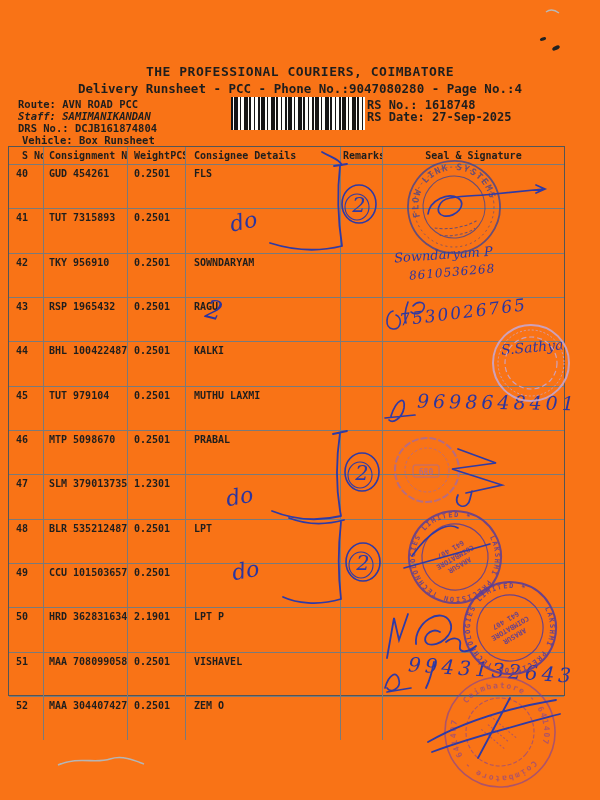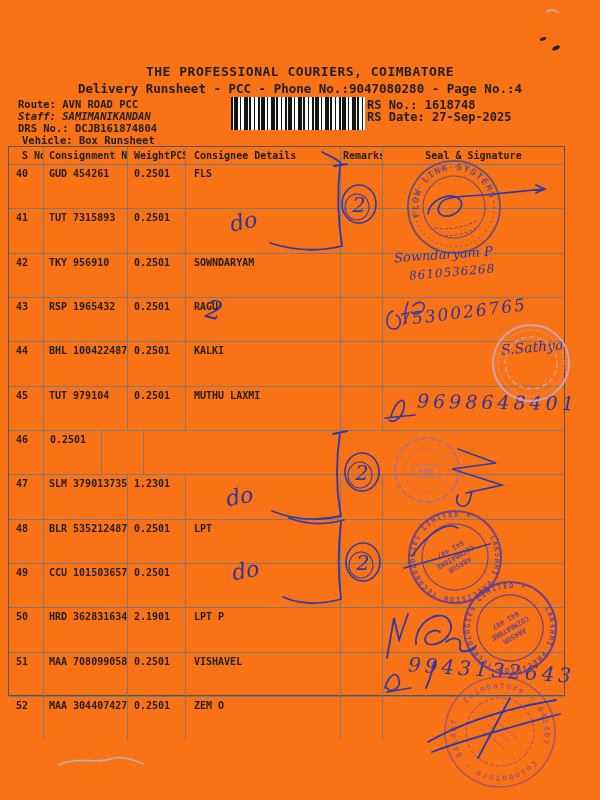--- a/index.html
+++ b/index.html
@@ -124,21 +124,23 @@
     <div class="tr">
       <div class="td c1">45</div>
       <div class="td c2">TUT 979104</div>
       <div class="td c3"><span>0.250</span><span>1</span></div>
       <div class="td c4">MUTHU LAXMI</div>
       <div class="td c5"></div>
       <div class="td c6"></div>
     </div>
     <div class="tr">
       <div class="td c1">46</div>
-      <div class="td c3"><span>0.250</span><span>1</span></div>
+      <div class="td c2">MTP 5098670</div>
+      <div class="td c3"><span>0.250</span><span>1</span></div>
+      <div class="td c4">PRABAL</div>
       <div class="td c5"></div>
       <div class="td c6"></div>
     </div>
     <div class="tr">
       <div class="td c1">47</div>
       <div class="td c2">SLM 379013735</div>
       <div class="td c3"><span>1.230</span><span>1</span></div>
       <div class="td c4"></div>
       <div class="td c5"></div>
       <div class="td c6"></div>

